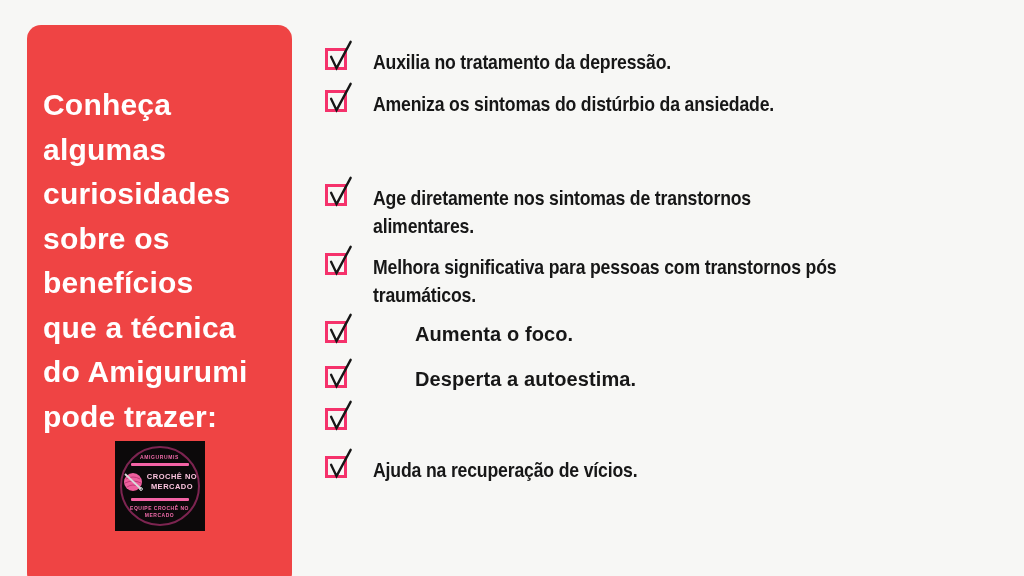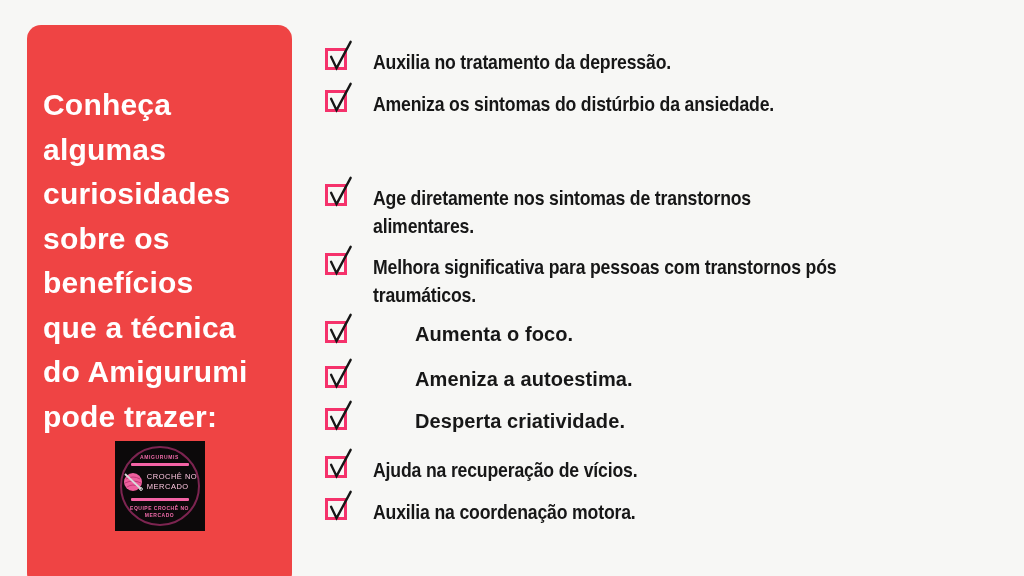--- a/index.html
+++ b/index.html
@@ -32,22 +32,22 @@
   }
   .logo-top{
     color:#ef6aa9;font-size:5px;font-weight:700;letter-spacing:0.6px;margin-bottom:3px;
   }
   .logo-bar{width:58px;height:3px;background:#f463a5;border-radius:1px;}
   .logo-mid{
     display:flex;align-items:center;justify-content:center;gap:3px;
     margin:3px 0;height:26px;
   }
   .logo-mid-text{
-    color:#fbc4de;font-size:7.5px;font-weight:400;line-height:9.5px;
-    letter-spacing:0.5px;white-space:pre-line;
+    color:#fbc4de;font-size:7.5px;font-weight:700;line-height:9.5px;
+    letter-spacing:0.5px;text-align:center;white-space:pre-line;
   }
   .logo-bottom{
     color:#ef6aa9;font-size:5px;font-weight:700;letter-spacing:0.5px;
     line-height:7px;text-align:center;margin-top:4px;white-space:pre-line;
   }
   .yarn{flex:0 0 auto;}
 
   
   .checklist{position:absolute;left:325px;top:0;width:699px;height:576px;}
   .row{position:absolute;left:0;}
@@ -150,44 +150,35 @@
       </span>
     <span class="txt">Aumenta o foco.</span>
   </div>
 
   <div class="row wide" style="top:366px">
     <span class="cb">
         <svg viewBox="0 0 22 22">
           <polyline points="4.5,7.5 10.5,20 26,-9" fill="none" stroke="#161616" stroke-width="2.6" stroke-linecap="round"></polyline>
         </svg>
       </span>
-    <span class="txt">Ameniza a autoestima.</span>
+    <span class="txt">Desperta a autoestima.</span>
   </div>
 
   <div class="row wide" style="top:408px">
     <span class="cb">
         <svg viewBox="0 0 22 22">
           <polyline points="4.5,7.5 10.5,20 26,-9" fill="none" stroke="#161616" stroke-width="2.6" stroke-linecap="round"></polyline>
         </svg>
       </span>
-    <span class="txt">Desperta criatividade.</span>
   </div>
 
   <div class="row cond" style="top:456px">
     <span class="cb">
         <svg viewBox="0 0 22 22">
           <polyline points="4.5,7.5 10.5,20 26,-9" fill="none" stroke="#161616" stroke-width="2.6" stroke-linecap="round"></polyline>
         </svg>
       </span>
     <span class="txt">Ajuda na recuperação de vícios.</span>
   </div>
 
-  <div class="row cond" style="top:498px">
-    <span class="cb">
-        <svg viewBox="0 0 22 22">
-          <polyline points="4.5,7.5 10.5,20 26,-9" fill="none" stroke="#161616" stroke-width="2.6" stroke-linecap="round"></polyline>
-        </svg>
-      </span>
-    <span class="txt">Auxilia na coordenação motora.</span>
-  </div>
 
 
 </div>
 
 </body></html>

